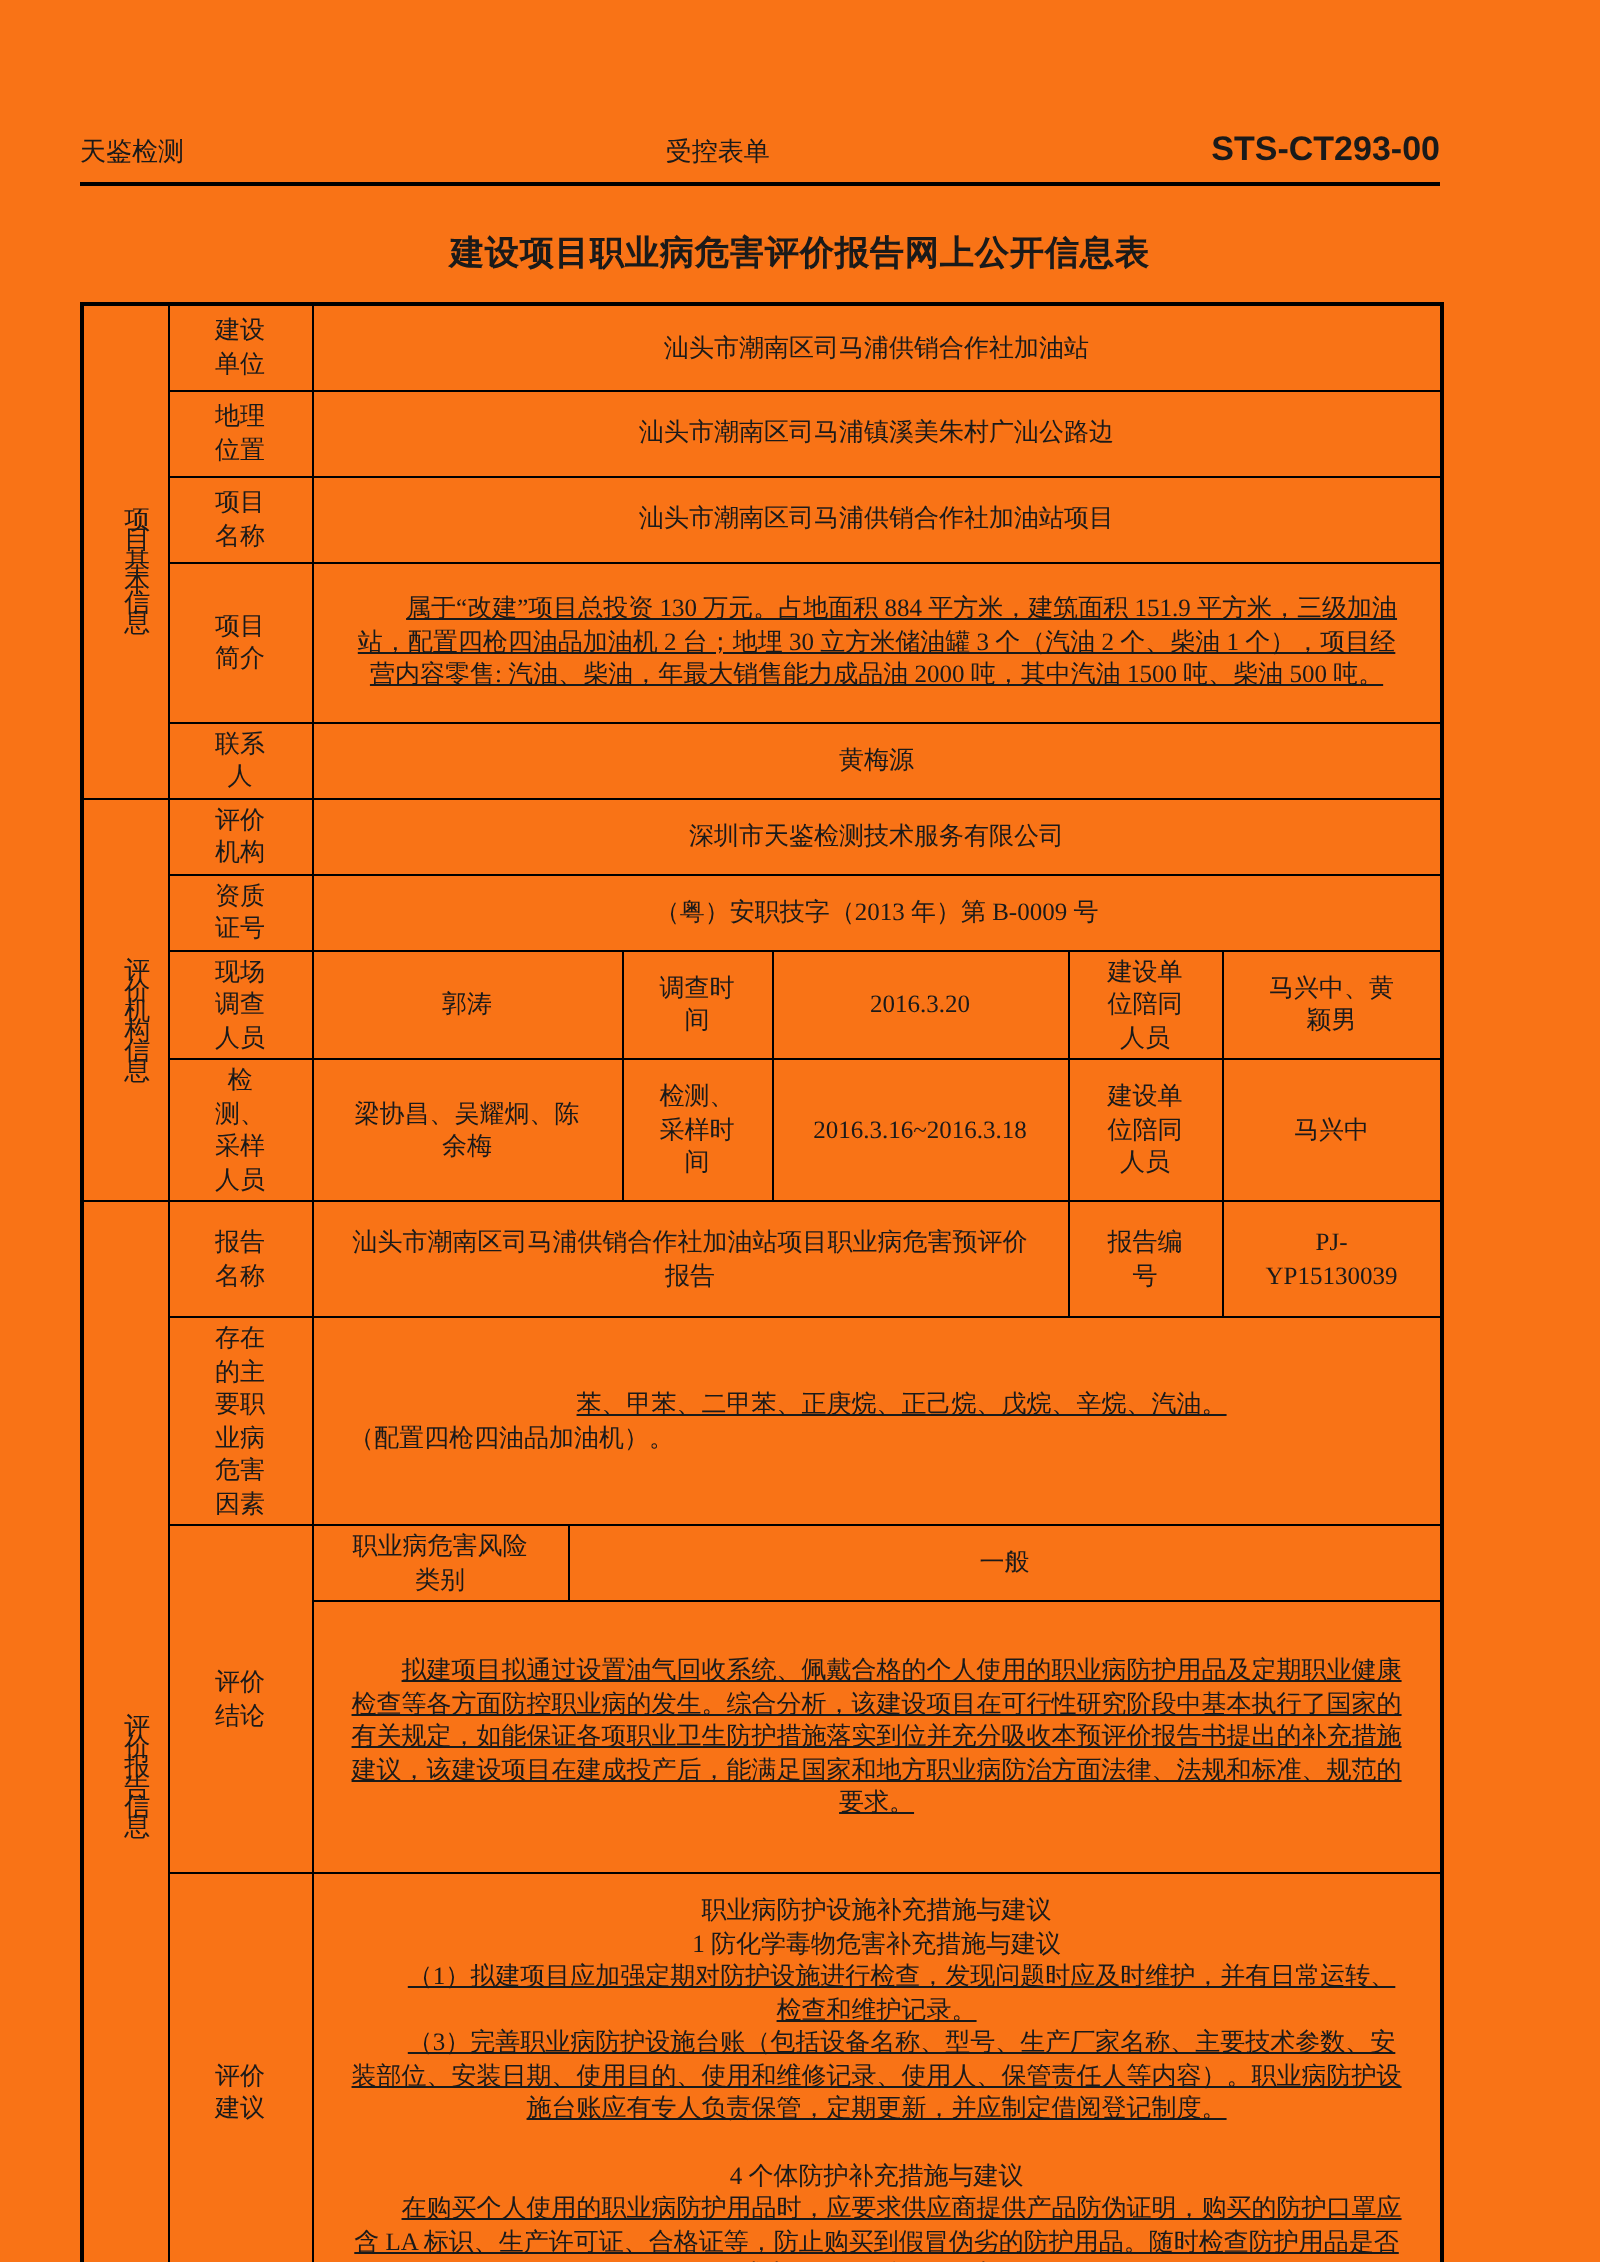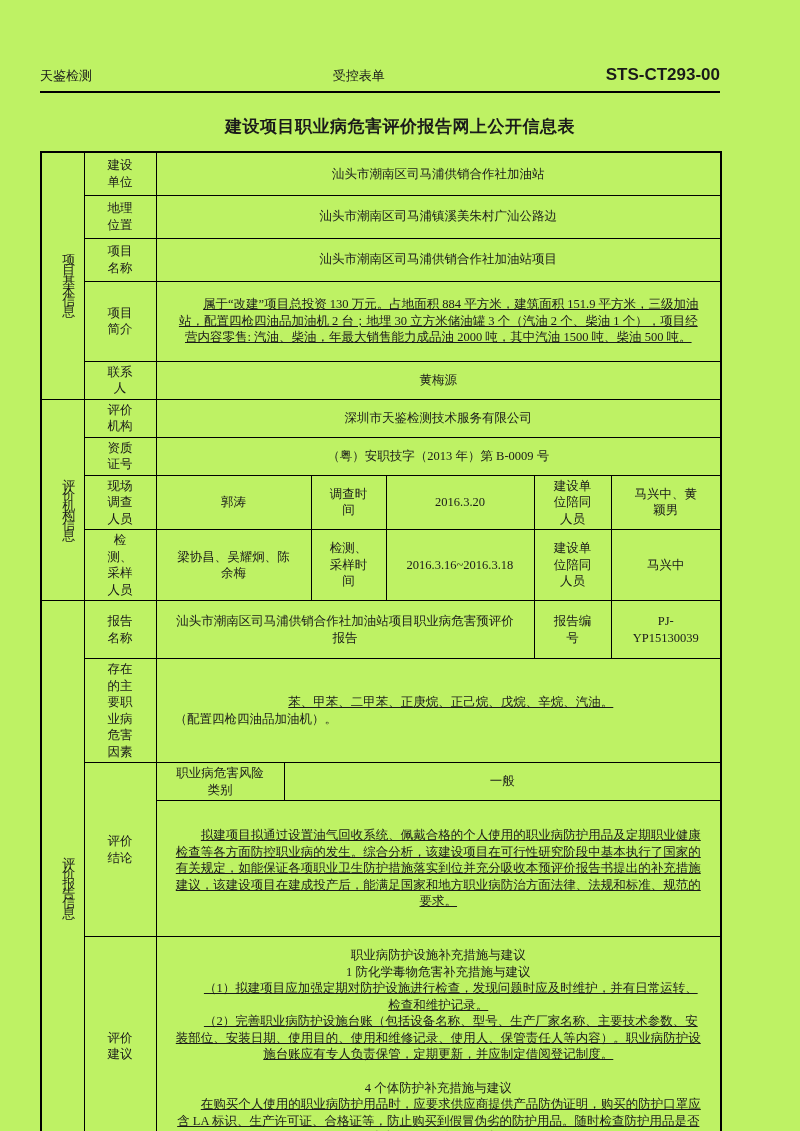--- a/index.html
+++ b/index.html
@@ -1,21 +1,21 @@
 <!DOCTYPE html>
 <html><head>
 <meta charset="utf-8">
 <style>
   html,body { margin:0; padding:0; background:#ffffff; }
   .page {
     position:relative;
     width:800px; height:1131px;
     box-sizing:border-box;
     padding:52px 80px 0 40px;
-    background:#bef264;
+    background:#f97316;
     color:#1a1a1a;
     font-family:"Liberation Serif","DejaVu Serif",serif;
   }
   
   .hdr {
     display:flex; justify-content:space-between; align-items:baseline;
     border-bottom:2px solid #000;
     padding-bottom:6px;
     font-size:13px;
   }
@@ -188,21 +188,21 @@
       <td colspan="6" class="para-mid">
         <p class="ind">拟建项目拟通过设置油气回收系统、佩戴合格的个人使用的职业病防护用品及定期职业健康检查等各方面防控职业病的发生。综合分析，该建设项目在可行性研究阶段中基本执行了国家的有关规定，如能保证各项职业卫生防护措施落实到位并充分吸收本预评价报告书提出的补充措施建议，该建设项目在建成投产后，能满足国家和地方职业病防治方面法律、法规和标准、规范的要求。</p>
       </td>
     </tr>
     <tr style="height:220px">
       <td class="lbl">评价建议</td>
       <td colspan="6" class="para-mid">
         <p class="t">职业病防护设施补充措施与建议</p>
         <p class="t">1 防化学毒物危害补充措施与建议</p>
         <p class="ind">（1）拟建项目应加强定期对防护设施进行检查，发现问题时应及时维护，并有日常运转、检查和维护记录。</p>
-        <p class="ind">（2）完善职业病防护设施台账（包括设备名称、型号、生产厂家名称、主要技术参数、安装部位、安装日期、使用目的、使用和维修记录、使用人、保管责任人等内容）。职业病防护设施台账应有专人负责保管，定期更新，并应制定借阅登记制度。</p>
+        <p class="ind">（3）完善职业病防护设施台账（包括设备名称、型号、生产厂家名称、主要技术参数、安装部位、安装日期、使用目的、使用和维修记录、使用人、保管责任人等内容）。职业病防护设施台账应有专人负责保管，定期更新，并应制定借阅登记制度。</p>
         <p class="t gap-top">4 个体防护补充措施与建议</p>
         <p class="ind">在购买个人使用的职业病防护用品时，应要求供应商提供产品防伪证明，购买的防护口罩应含 LA 标识、生产许可证、合格证等，防止购买到假冒伪劣的防护用品。随时检查防护用品是否损坏或失效，发现问题及时更换。</p>
       </td>
     </tr>
   </tbody>
     </table>
 
   <div class="ftr">
     <span>生效日期: 2015-01-01</span>
     <span>第　　页 共　　页</span>

